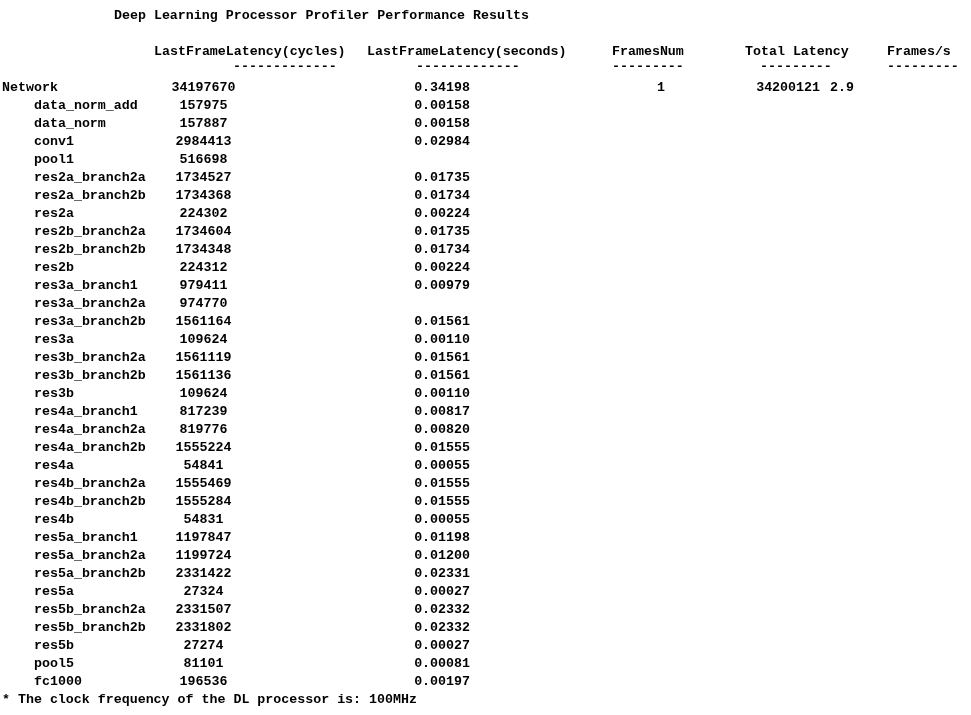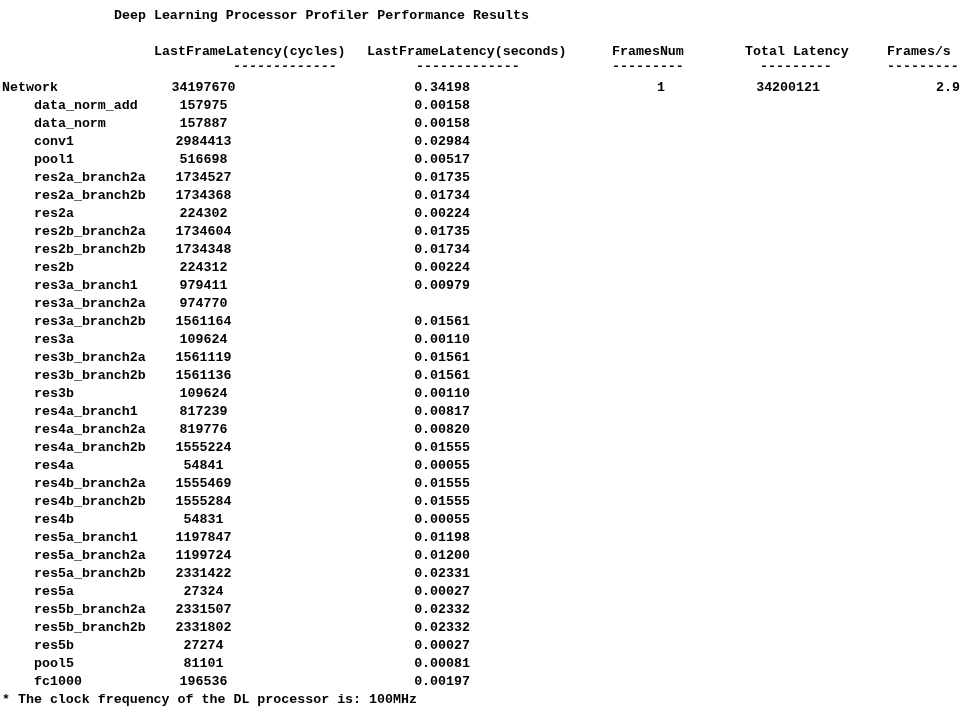--- a/index.html
+++ b/index.html
@@ -27,21 +27,21 @@
   .h1 { left: 154px; } .h2 { left: 367px; } .h3 { left: 612px; }
   .h4 { left: 745px; } .h5 { left: 887px; }
   .d1 { left: 233px; } .d2 { left: 416px; } .d3 { left: 612px; }
   .d4 { left: 760px; } .d5 { left: 887px; }
   .c-name { left: 2px; }
   .c-name.ind { left: 34px; }
   .c-cycles  { left: 130px; width: 147px; text-align: center; }
   .c-seconds { left: 290px; width: 180px; text-align: right; }
   .c-frames  { left: 505px; width: 160px; text-align: right; }
   .c-total   { left: 680px; width: 140px; text-align: right; }
-  .c-fps     { left: 830px; width: 130px; text-align: right; }
+  .c-fps     { left: 830px; width: 130px; text-align: left; }
 </style>
 </head>
 <body>
 
 <div class="screen">
 
   <div class="line header-line">
     <span class="h1">LastFrameLatency(cycles)</span>
     <span class="h2">LastFrameLatency(seconds)</span>
     <span class="h3">FramesNum</span>
@@ -79,21 +79,20 @@
         <span class="c-seconds">0.00158</span>
       </div>
       <div class="row" style="top: 133px;">
         <span class="c-name ind">conv1</span>
         <span class="c-cycles">2984413</span>
         <span class="c-seconds">0.02984</span>
       </div>
       <div class="row" style="top: 151px;">
         <span class="c-name ind">pool1</span>
         <span class="c-cycles">516698</span>
-        <span class="c-seconds">0.00517</span>
       </div>
       <div class="row" style="top: 169px;">
         <span class="c-name ind">res2a_branch2a</span>
         <span class="c-cycles">1734527</span>
         <span class="c-seconds">0.01735</span>
       </div>
       <div class="row" style="top: 187px;">
         <span class="c-name ind">res2a_branch2b</span>
         <span class="c-cycles">1734368</span>
         <span class="c-seconds">0.01734</span>

